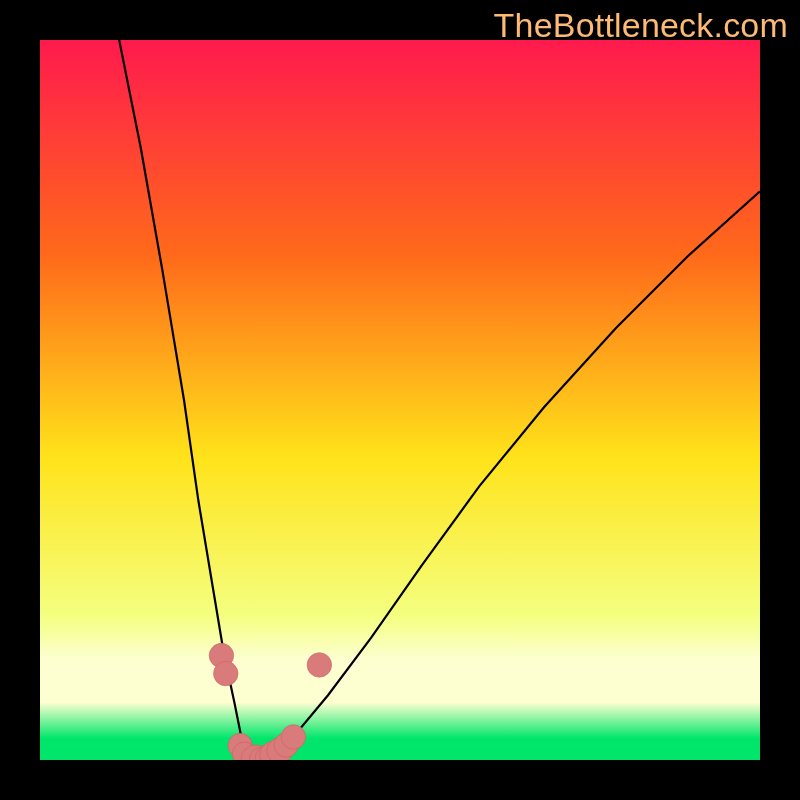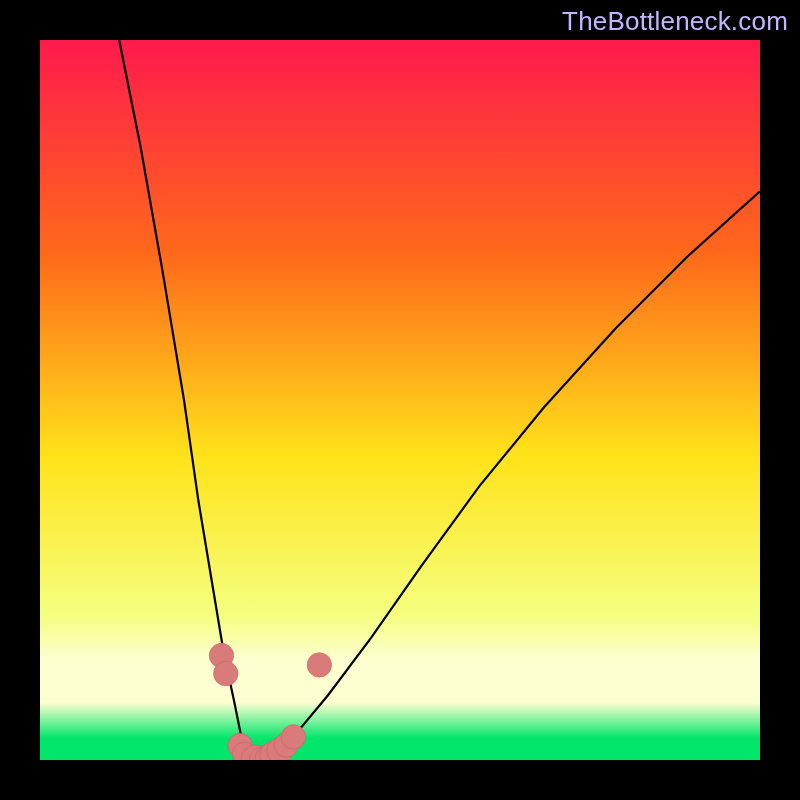--- a/index.html
+++ b/index.html
@@ -24,22 +24,22 @@
     top: 40px;
     width: 720px;
     height: 720px;
     overflow: hidden;
   }
   .watermark {
     position: absolute;
     top: 6px;
     right: 12px;
     font-family: Arial, Helvetica, sans-serif;
-    font-size: 26px;
-    color: #c4b5fd;
+    font-size: 34px;
+    color: #fdba74;
     font-weight: 500;
     letter-spacing: 0.2px;
     text-align: right;
   }
   svg { display: block; }
 </style>
 </head>
 <body>
 
 <div class="frame">

